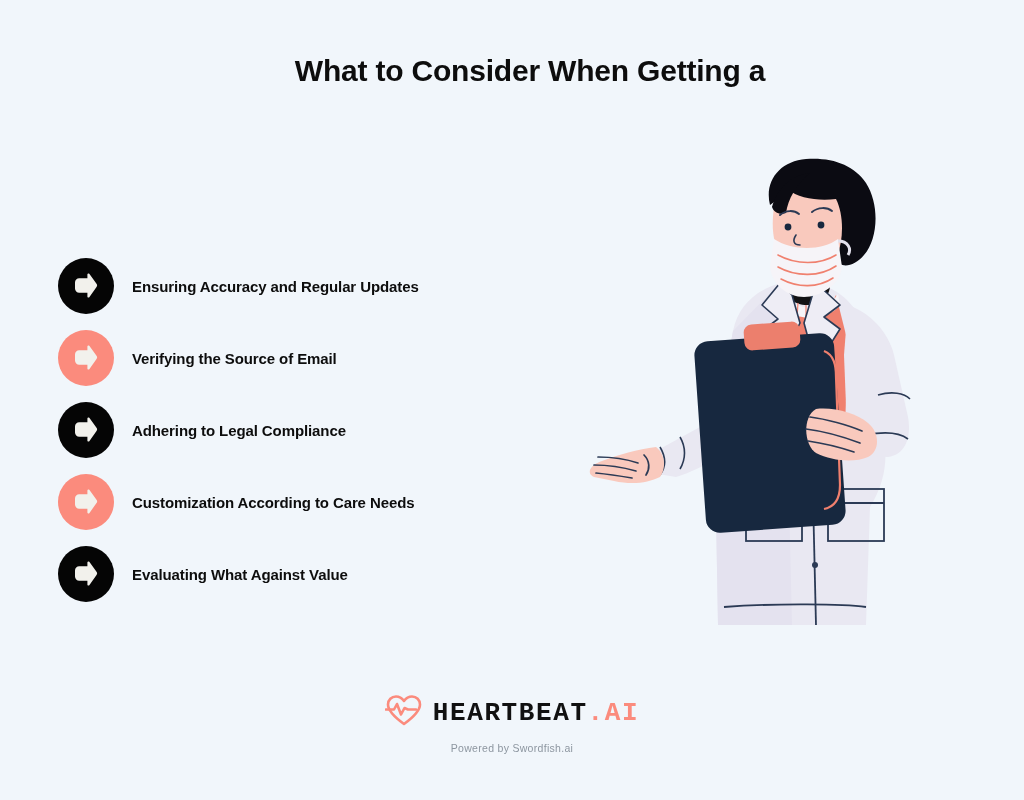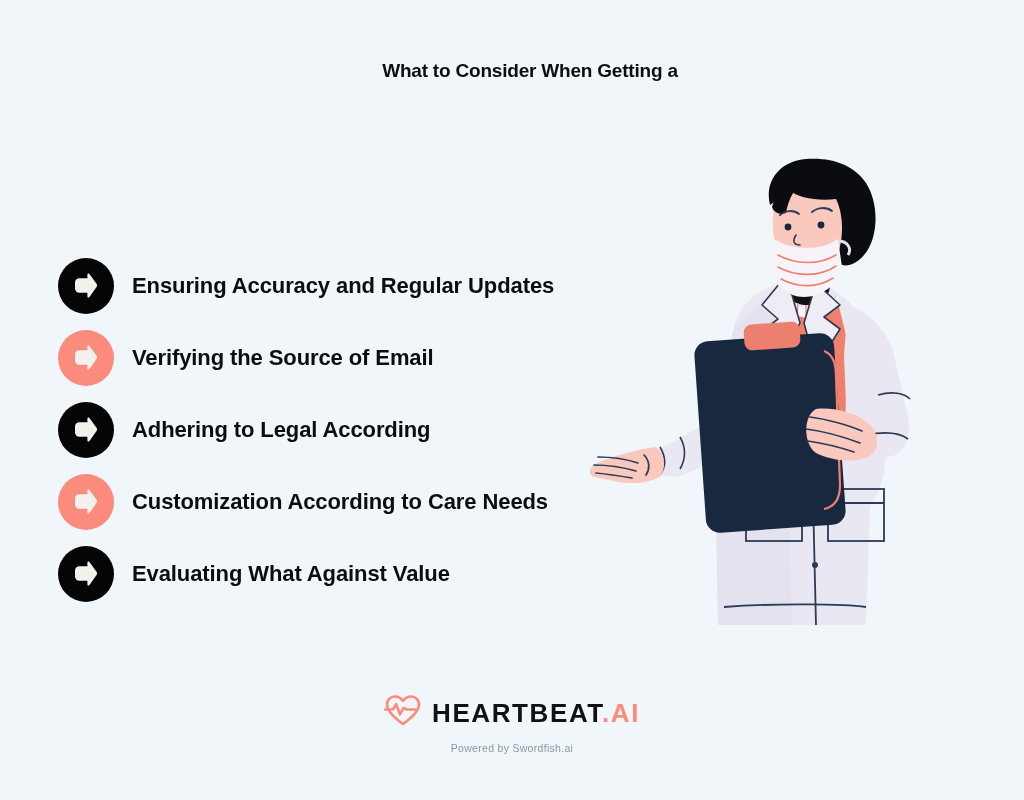--- a/index.html
+++ b/index.html
@@ -24,21 +24,21 @@
 
   
   .title-block {
     position: absolute;
     top: 50px;
     left: 0;
     width: 1024px;
     text-align: center;
   }
   .title-line {
-    font-size: 19px;
+    font-size: 30px;
     font-weight: bold;
     color: #0d0d0d;
     letter-spacing: -0.2px;
     line-height: 42px;
     white-space: nowrap;
     padding-left: 36px;
   }
   .title-accent {
     color: #fb8b7d;
   }
@@ -64,21 +64,21 @@
     display: flex;
     align-items: center;
     justify-content: center;
     position: relative;
   }
   .bullet.dark  { background: #050505; }
   .bullet.coral { background: #fb8b7d; }
   .bullet svg { display: block; }
   .item-label {
     margin-left: 18px;
-    font-size: 22px;
+    font-size: 15px;
     font-weight: bold;
     color: #0d0d0d;
     letter-spacing: -0.1px;
     white-space: nowrap;
   }
 
   
   .illustration {
     position: absolute;
     left: 548px;
@@ -102,20 +102,21 @@
     justify-content: center;
     gap: 10px;
   }
   .logo-mark { display: block; }
   .logo-word {
     font-size: 26px;
     font-weight: bold;
     letter-spacing: 1.6px;
     color: #111111;
     line-height: 1;
+    font-family: Liberation Mono, monospace;
   }
   .logo-word .dot-ai { color: #fb8b7d; }
   .logo-tagline {
     margin-top: 11px;
     font-size: 10.5px;
     color: #8d96a0;
     letter-spacing: 0.3px;
   }
 </style>
 </head>
@@ -146,21 +147,21 @@
       </span>
       <span class="item-label">Verifying the Source of Email</span>
     </div>
 
     <div class="list-item">
       <span class="bullet dark">
         <svg width="32" height="32" viewBox="0 0 32 32">
             <path d="M5 12.5a4.2 4.2 0 0 1 4.2-4.2h8.2V4.6a1.1 1.1 0 0 1 1.9-.8l7.4 10.3a2.4 2.4 0 0 1 0 2.7l-7.4 10.4a1.1 1.1 0 0 1-1.9-.8v-3.7H9.2A4.2 4.2 0 0 1 5 18.5z" fill="#f2f1ec"></path>
           </svg>
       </span>
-      <span class="item-label">Adhering to Legal According</span>
+      <span class="item-label">Adhering to Legal Compliance</span>
     </div>
 
     <div class="list-item">
       <span class="bullet coral">
         <svg width="32" height="32" viewBox="0 0 32 32">
             <path d="M5 12.5a4.2 4.2 0 0 1 4.2-4.2h8.2V4.6a1.1 1.1 0 0 1 1.9-.8l7.4 10.3a2.4 2.4 0 0 1 0 2.7l-7.4 10.4a1.1 1.1 0 0 1-1.9-.8v-3.7H9.2A4.2 4.2 0 0 1 5 18.5z" fill="#f2f1ec"></path>
           </svg>
       </span>
       <span class="item-label">Customization According to Care Needs</span>
     </div>

